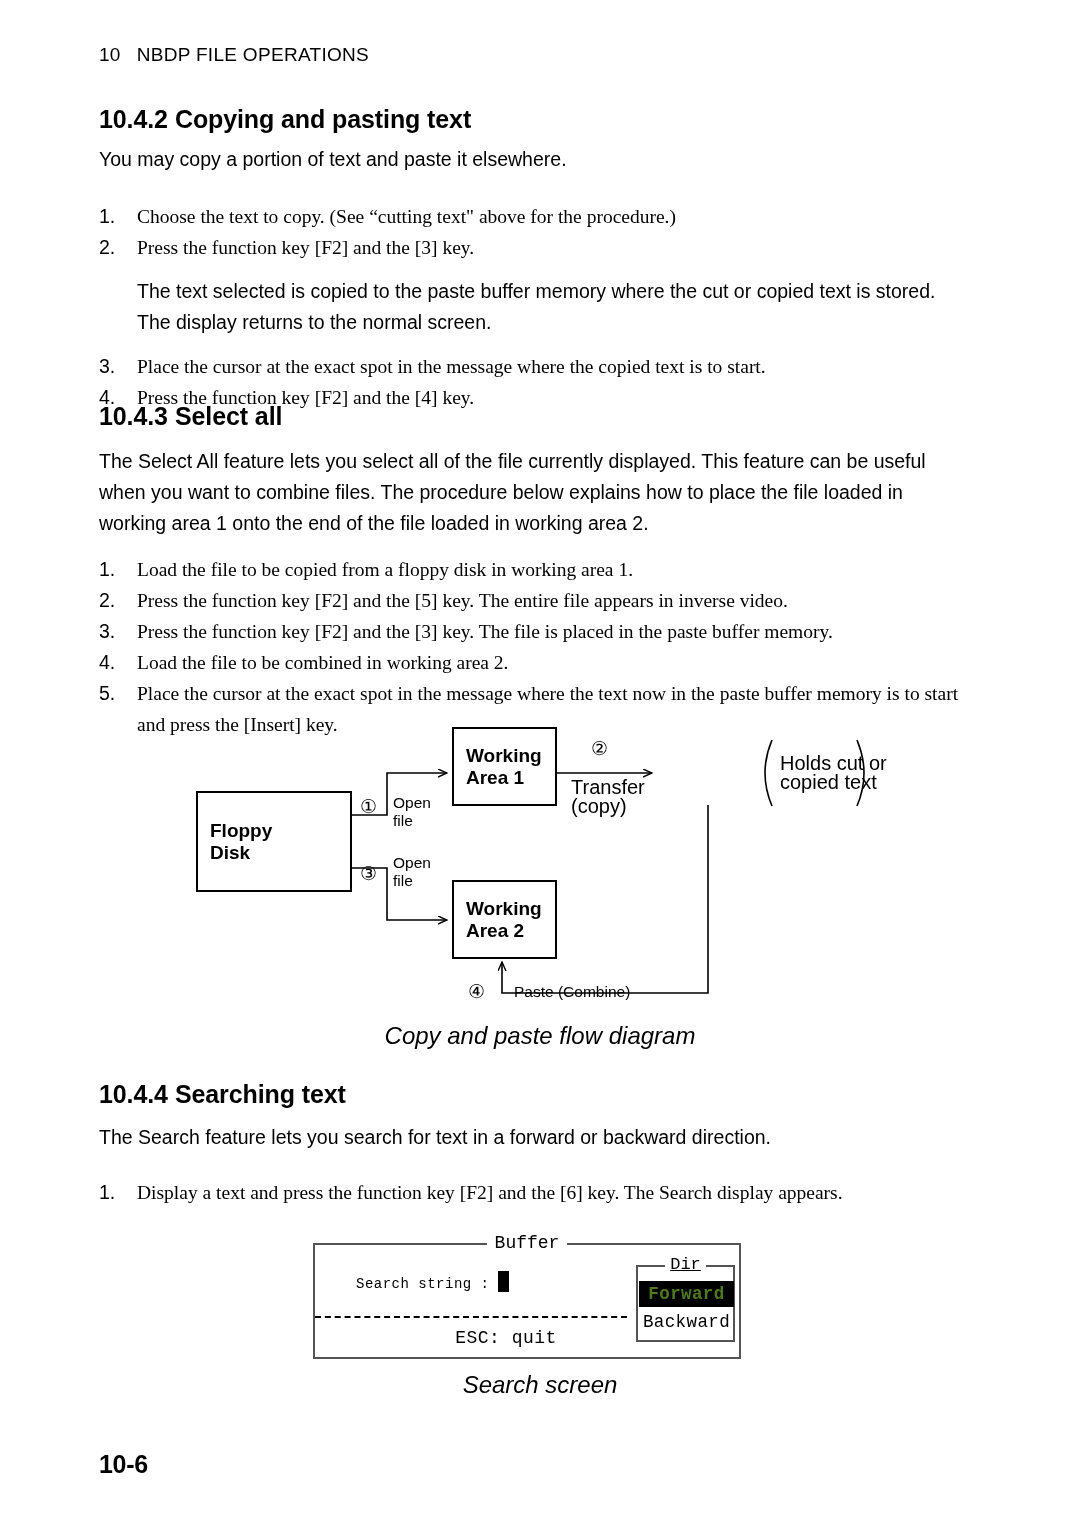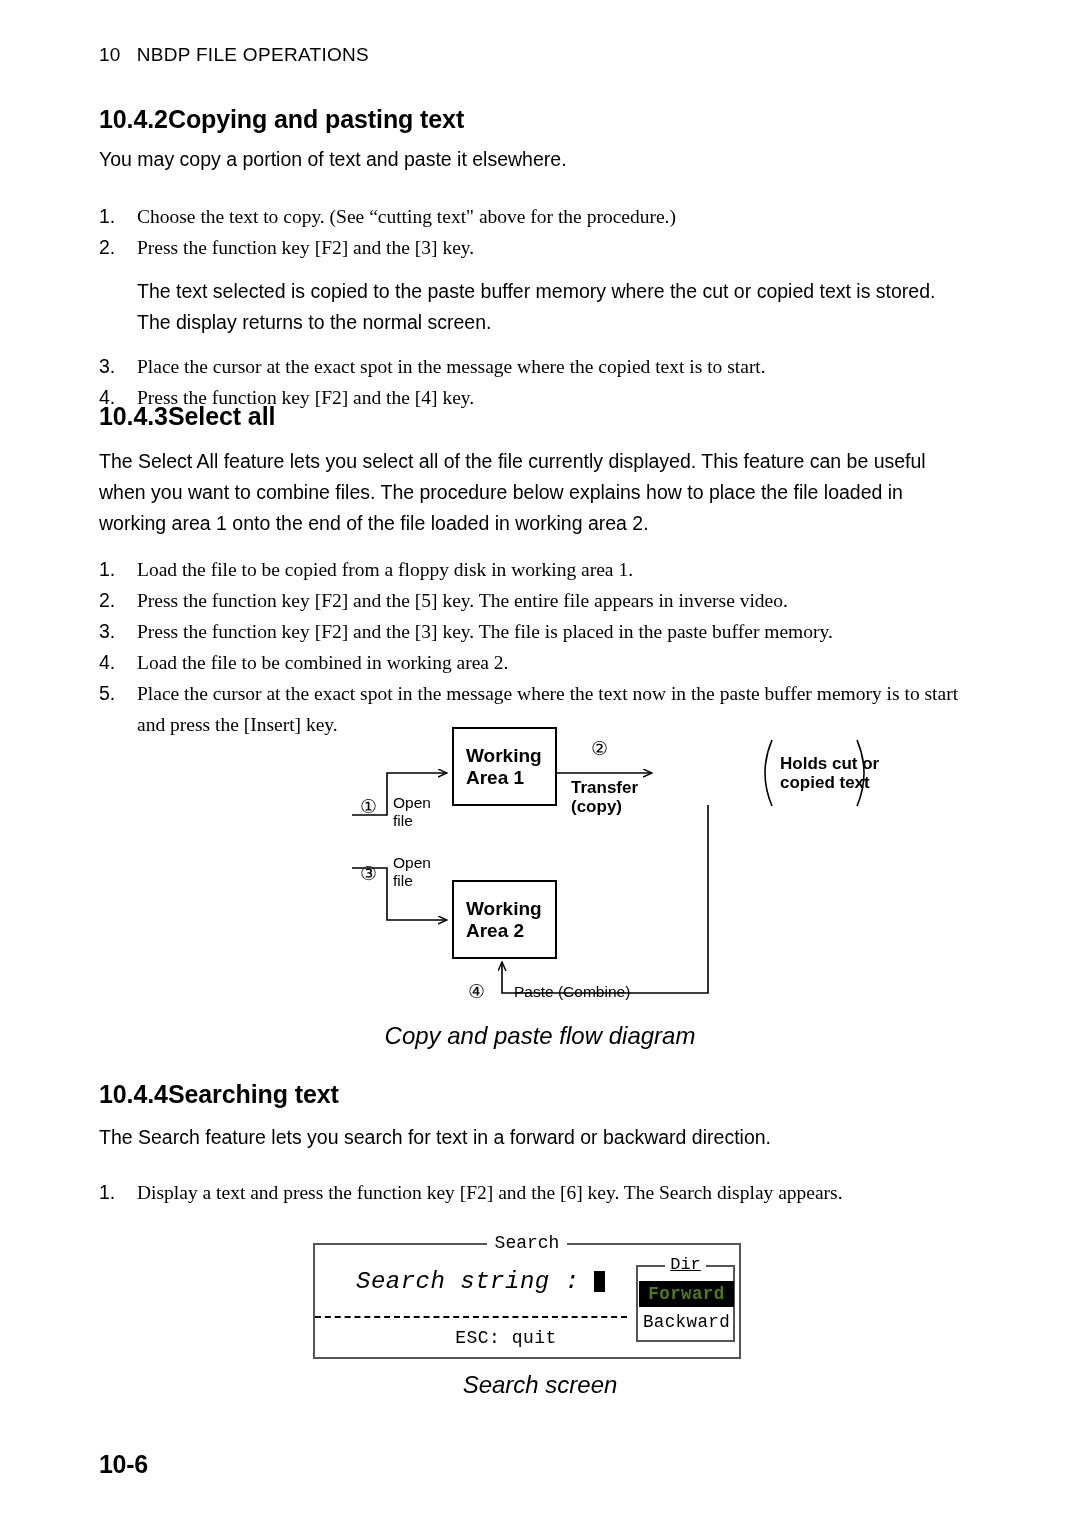--- a/index.html
+++ b/index.html
@@ -27,21 +27,21 @@
   .page-header .hdr-num { margin-right: 16px; }
 
   h2.section {
     position: absolute;
     left: 99px;
     margin: 0;
     font-size: 25px;
     font-weight: bold;
     letter-spacing: -0.1px;
   }
-  h2.section .sec-num { }
+  h2.section .sec-num { margin-right: 7px; }
 
   .para {
     position: absolute;
     left: 99px;
     font-size: 19.5px;
     line-height: 31px;
     width: 860px;
   }
 
   
@@ -109,23 +109,23 @@
     white-space: nowrap;
   }
   .circnum {
     position: absolute;
     font-size: 19px;
     line-height: 19px;
     font-weight: normal;
   }
   .annot {
     position: absolute;
-    font-size: 17px;
+    font-size: 20px;
     line-height: 19px;
-    font-weight: bold;
+    font-weight: normal;
     white-space: nowrap;
     text-align: center;
   }
   svg.flow-lines {
     position: absolute;
     left: 0; top: 0;
     width: 720px;
     height: 300px;
     overflow: visible;
   }
@@ -153,25 +153,24 @@
     font-family: "Liberation Mono", monospace;
   }
   .ss-title span {
     background: #fff;
     padding: 0 8px;
   }
   .ss-string {
     position: absolute;
     left: 41px;
     top: 26px;
-    font-size: 24px;
+    font-size: 14px;
     line-height: 22px;
     letter-spacing: 0.5px;
     white-space: pre;
-    font-style: italic;
   }
   .ss-cursor {
     display: inline-block;
     width: 11px;
     height: 21px;
     background: #000;
     vertical-align: -4px;
   }
   .ss-divider {
     position: absolute;
@@ -315,20 +314,24 @@
     <path d="M172,150 L207,150 L207,202 L267,202" fill="none" stroke="#000" stroke-width="1.6" marker-end="url(#arrowOpen)"></path>
 
     <path d="M377,55 L472,55" fill="none" stroke="#000" stroke-width="1.6" marker-end="url(#arrowOpen)"></path>
 
     <path d="M528,87 L528,275 L322,275 L322,244" fill="none" stroke="#000" stroke-width="1.6" marker-end="url(#arrowOpen)"></path>
 
     <path d="M592,22 Q578,55 592,88" fill="none" stroke="#000" stroke-width="1.6"></path>
     <path d="M677,22 Q691,55 677,88" fill="none" stroke="#000" stroke-width="1.6"></path>
   </svg>
 
+  <div class="dbox lefted" style="left:16px; top:73px; width:156px; height:101px;">
+    <div>Floppy</div>
+    <div>Disk</div>
+  </div>
 
   <div class="dbox lefted" style="left:272px; top:9px; width:105px; height:79px;">
     <div>Working</div>
     <div>Area 1</div>
   </div>
 
   <div class="dbox lefted" style="left:272px; top:162px; width:105px; height:79px;">
     <div>Working</div>
     <div>Area 2</div>
   </div>
@@ -370,21 +373,21 @@
 <div class="para" style="top:1122px;">The Search feature lets you search for text in a forward or backward direction.</div>
 
 <div class="olist" style="top:1177px; width:820px;">
   <div class="oitem">
     <span class="marker">1.</span>
     <span class="otext">Display a text and press the function key [F2] and the [6] key. The Search display appears.</span>
   </div>
 </div>
 
 <div id="search-screen">
-  <div class="ss-title"><span>Search</span></div>
+  <div class="ss-title"><span>Buffer</span></div>
 
   <div class="ss-string"><span>Search string :</span><span>&nbsp;</span><span></span><span class="ss-cursor"></span></div>
 
   <div class="ss-divider"></div>
 
   <div class="ss-esc">ESC: quit</div>
 
   <div id="dir-box">
     <div class="dir-title"><span>Dir</span></div>
     <div class="dir-opt selected" style="top:14px;">Forward</div>

